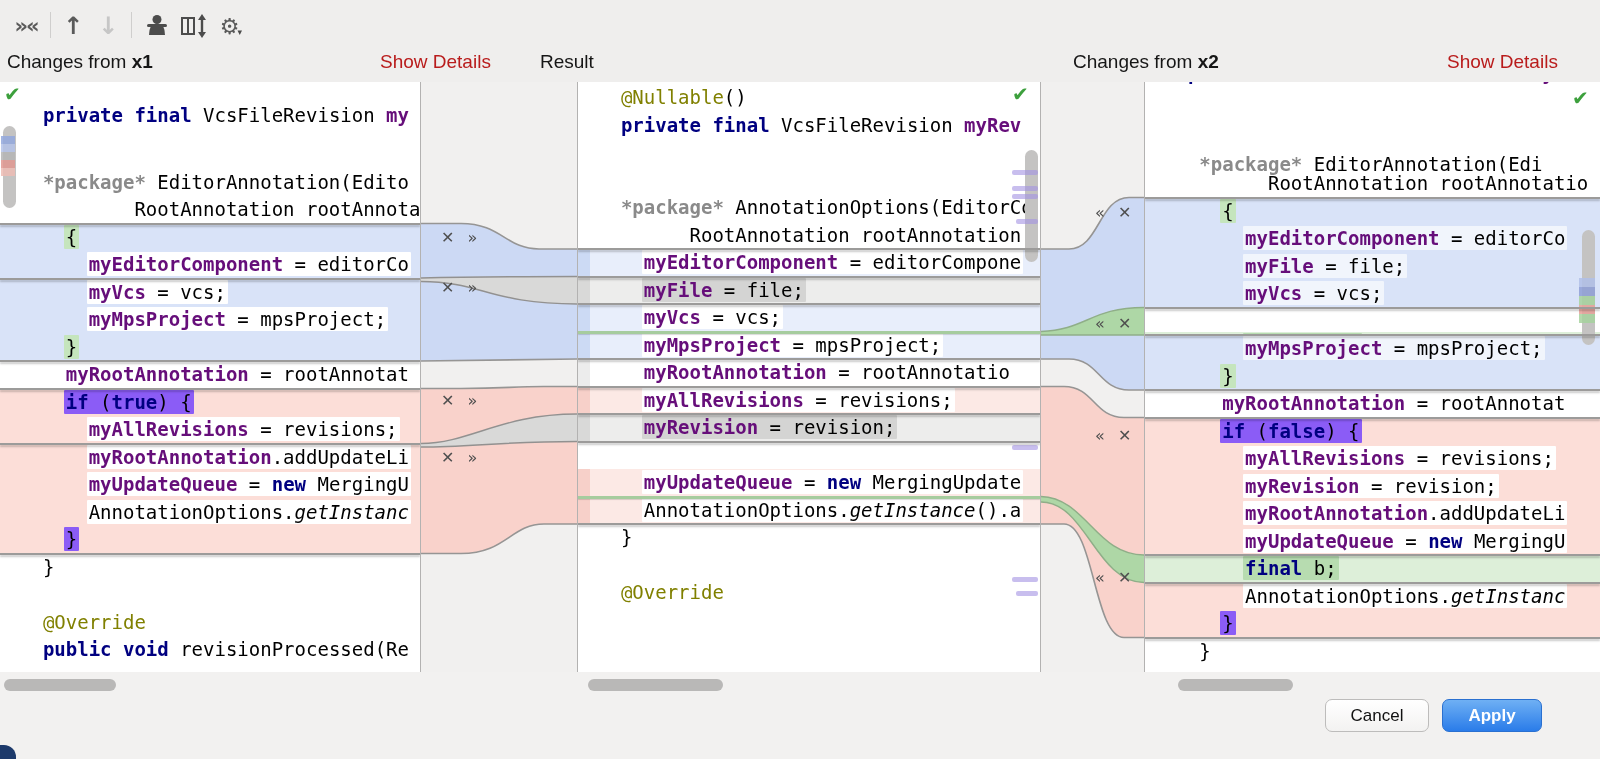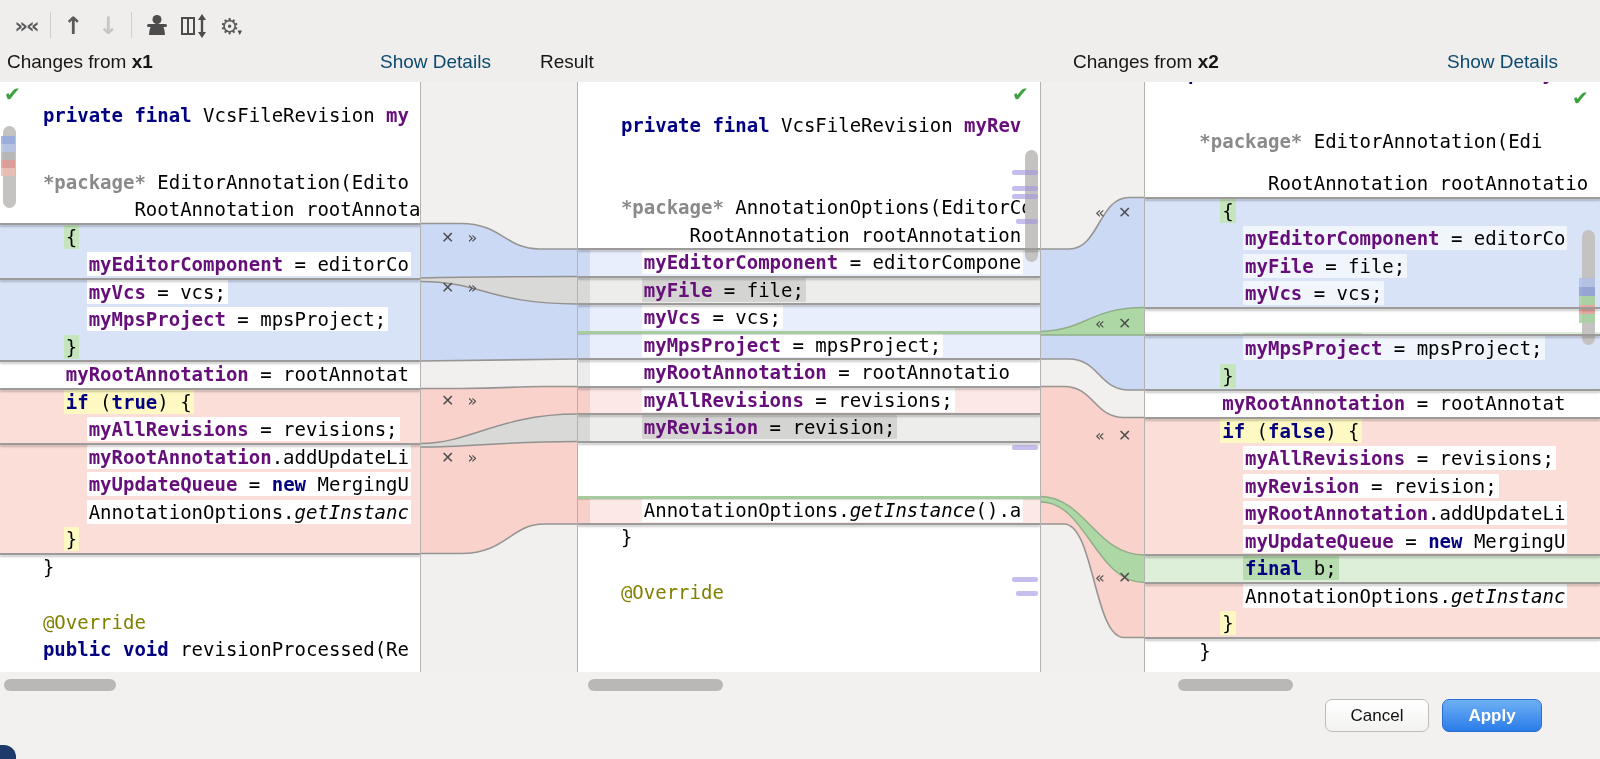--- a/index.html
+++ b/index.html
@@ -12,21 +12,21 @@
   .tsep{position:absolute;top:12px;width:1px;height:26px;background:#cfcecd;}
   .tb-dbl{font:bold 21px "DejaVu Sans",sans-serif;letter-spacing:-2px;}
   .tb-arrow{font:bold 24px "DejaVu Sans",sans-serif;}
   .tb-disabled{color:#c6c6c6;}
   .tb-gear{font:22px "DejaVu Sans",sans-serif;}
   .tb-caret{font-size:9px;position:relative;top:6px;left:-2px;color:#4c4c4c;}
   
   #hdr{position:absolute;left:0;top:48px;width:1600px;height:34px;background:#efeeed;}
   .hlabel{position:absolute;top:3px;font-size:19px;color:#161616;white-space:nowrap;}
   .hlabel b{font-weight:bold;}
-  .hlink{color:#0c4a6e;cursor:pointer;}
+  .hlink{color:#b91c1c;cursor:pointer;}
   
   #main{position:absolute;left:0;top:82px;width:1600px;height:590px;background:#f1f0ef;}
   .pane{position:absolute;top:0;height:590px;background:#fff;overflow:hidden;}
   #pane-left{left:0;width:420px;}
   #pane-mid{left:578px;width:462px;}
   #pane-right{left:1145px;width:455px;}
   .vline{position:absolute;top:0;height:590px;width:1px;background:#b3b2b1;z-index:8;}
   .gutter{position:absolute;top:0;height:590px;z-index:2;}
   #gut-left{left:421px;width:156px;}
   #gut-right{left:1041px;width:103px;}
@@ -48,21 +48,21 @@
   .bg-pink{background:#fcded8;}
   .bg-green{background:#ddefd9;}
   .bg-blue2{background:#e8eefb;}
   .bg-pink2{background:#fce9e5;}
   .bg-gray2{background:#ededec;}
   .hl-white{background:#ffffff;}
   .hl-white2{background:#f1f5fc;}
   .hl-gray{background:#d4d4d3;}
   .hl-green{background:#c5e5bd;}
   .hl-greens{background:#b7dcb0;}
-  .hl-pinks{background:#fef9c3;}
+  .hl-pinks{background:#8b5cf6;}
   .edge{position:absolute;left:0;top:0;bottom:0;width:12px;}
   .e-blueE{background:#ccdaf4;}
   .e-grayE{background:#d9d9d8;}
   .e-pinkE{background:#f7d0c9;}
   .e-lgrayE{background:#ececec;}
   .sep{position:absolute;left:0;right:0;height:2px;background:#9c9b9a;z-index:5;
        box-shadow:0 2px 2px rgba(0,0,0,.22);}
   .sep-green{height:3px;background:#a6cc9e;box-shadow:0 1px 1px rgba(0,0,0,.15);}
   .check{position:absolute;font:bold 20px "DejaVu Sans",sans-serif;color:#3da03d;z-index:6;}
   
@@ -162,32 +162,34 @@
   <div class="pane" id="pane-mid">
     <div class="check" style="left:434px;top:0px;">✔</div>
     <div class="vthumb" style="left:447px;top:68px;height:112px;"></div>
     <div class="pmark" style="left:434px;top:88px;width:26px;"></div>
     <div class="pmark" style="left:434px;top:104px;width:26px;"></div>
     <div class="pmark" style="left:434px;top:112px;width:26px;"></div>
     <div class="pmark" style="left:438px;top:137px;width:22px;"></div>
     <div class="pmark" style="left:434px;top:363px;width:26px;"></div>
     <div class="pmark" style="left:434px;top:495px;width:26px;"></div>
     <div class="pmark" style="left:438px;top:509px;width:22px;"></div>
+  <div class="cl" style="top: 2px;"><span>  </span><span class="txt"><span class="sa">@Nullable</span><span class="sp">()</span></span></div>
       <div class="cl" style="top: 29.5px;"><span>  </span><span class="txt"><span class="sk">private final </span><span class="sp">VcsFileRevision </span><span class="sf">myRev</span></span></div>
       <div class="cl" style="top: 57px;"><span></span></div>
       <div class="cl" style="top: 84.5px;"><span></span></div>
       <div class="cl" style="top: 112px;"><span>  </span><span class="txt"><span class="sg">*package* </span><span class="sp">AnnotationOptions(EditorCo</span></span></div>
       <div class="cl" style="top: 139.5px;"><span>        </span><span class="txt"><span class="sp">RootAnnotation rootAnnotation,</span></span></div>
       <div class="cl bg-blue2" style="top: 167px;"><i class="edge e-blueE"></i><span>    </span><span class="txt hl-white"><span class="sf">myEditorComponent</span><span class="sp"> = editorCompone</span></span></div>
       <div class="cl bg-gray2" style="top: 194.5px;"><i class="edge e-grayE"></i><span>    </span><span class="txt hl-gray"><span class="sf">myFile</span><span class="sp"> = file;</span></span></div>
       <div class="cl bg-blue2" style="top: 222px;"><i class="edge e-blueE"></i><span>    </span><span class="txt hl-white"><span class="sf">myVcs</span><span class="sp"> = vcs;</span></span></div>
       <div class="cl bg-blue2" style="top: 249.5px;"><i class="edge e-blueE"></i><span>    </span><span class="txt hl-white"><span class="sf">myMpsProject</span><span class="sp"> = mpsProject;</span></span></div>
       <div class="cl" style="top: 277px;"><i class="edge e-lgrayE"></i><span>    </span><span class="txt hl-white"><span class="sf">myRootAnnotation</span><span class="sp"> = rootAnnotatio</span></span></div>
       <div class="cl bg-pink2" style="top: 304.5px;"><i class="edge e-pinkE"></i><span>    </span><span class="txt hl-white"><span class="sf">myAllRevisions</span><span class="sp"> = revisions;</span></span></div>
       <div class="cl bg-gray2" style="top: 332px;"><i class="edge e-grayE"></i><span>    </span><span class="txt hl-gray"><span class="sf">myRevision</span><span class="sp"> = revision;</span></span></div>
+      <div class="cl bg-pink2" style="top: 387px;"><i class="edge e-pinkE"></i><span>    </span><span class="txt hl-white"><span class="sf">myUpdateQueue</span><span class="sp"> = </span><span class="sk">new</span><span class="sp"> MergingUpdate</span></span></div>
       <div class="cl bg-pink2" style="top: 414.5px;"><i class="edge e-pinkE"></i><span>    </span><span class="txt hl-white"><span class="sp">AnnotationOptions.</span><span class="si">getInstance</span><span class="sp">().a</span></span></div>
       <div class="cl" style="top: 442px;"><span>  </span><span class="txt"><span class="sp">}</span></span></div>
       <div class="cl" style="top: 469.5px;"><span></span></div>
       <div class="cl" style="top: 497px;"><span>  </span><span class="txt"><span class="sa">@Override</span></span></div>
       <div class="cl" style="top: 524.5px;"><span>  </span></div>
       <div class="sep" style="top: 166px;"></div>
       <div class="sep" style="top: 193.5px;"></div>
       <div class="sep" style="top: 221px;"></div>
       <div class="sep sep-green" style="top: 248.5px;"></div>
       <div class="sep" style="top: 276px;"></div>
@@ -202,21 +204,21 @@
     <div class="check" style="left:427px;top:4px;">✔</div>
     <div class="vthumb" style="left:437px;top:148px;height:115px;"></div>
     <div class="stripe" style="left:434px;top:196px;width:16px;height:9px;background:#b0c0e8;"></div>
     <div class="stripe" style="left:434px;top:205px;width:16px;height:9px;background:#8e9fd6;"></div>
     <div class="stripe" style="left:434px;top:214px;width:16px;height:9px;background:#a6d29d;"></div>
     <div class="stripe" style="left:434px;top:223px;width:16px;height:9px;background:#e8a29a;"></div>
     <div class="stripe" style="left:434px;top:232px;width:16px;height:9px;background:#a6d29d;"></div>
   <div class="cl" style="top: -22px;"><span>  </span><span class="txt"><span class="sk">private final </span><span class="sp">VcsFileRevision </span><span class="sf">myRev</span></span></div>
       <div class="cl" style="top: 5.5px;"><span></span></div>
       <div class="cl" style="top: 33px;"><span></span></div>
-      <div class="cl" style="top: 46px;"><span>   </span><span class="txt"><span class="sg">*package* </span><span class="sp">EditorAnnotation(Edi</span></span></div>
+      <div class="cl" style="top: 69px;"><span>   </span><span class="txt"><span class="sg">*package* </span><span class="sp">EditorAnnotation(Edi</span></span></div>
       <div class="cl" style="top: 88px;"><span>         </span><span class="txt"><span class="sp">RootAnnotation rootAnnotatio</span></span></div>
       <div class="cl bg-blue" style="top: 115.5px;"><span>     </span><span class="txt hl-green"><span class="sp">{</span></span></div>
       <div class="cl bg-blue" style="top: 143px;"><span>       </span><span class="txt hl-white2"><span class="sf">myEditorComponent</span><span class="sp"> = editorCo</span></span></div>
       <div class="cl bg-blue" style="top: 170.5px;"><span>       </span><span class="txt hl-white2"><span class="sf">myFile</span><span class="sp"> = file;</span></span></div>
       <div class="cl bg-blue" style="top: 198px;"><span>       </span><span class="txt hl-white2"><span class="sf">myVcs</span><span class="sp"> = vcs;</span></span></div>
       <div class="cl bg-green" style="top: 225.5px; margin-top: 24px;"><span>       </span><span class="txt hl-greens"><span class="sk">int</span><span class="sp"> a = </span><span class="sn">1</span><span class="sp">;</span></span></div>
       <div class="cl bg-blue" style="top: 253px;"><span>       </span><span class="txt hl-white2"><span class="sf">myMpsProject</span><span class="sp"> = mpsProject;</span></span></div>
       <div class="cl bg-blue" style="top: 280.5px;"><span>     </span><span class="txt hl-green"><span class="sp">}</span></span></div>
       <div class="cl" style="top: 308px;"><span>     </span><span class="txt"><span class="sf">myRootAnnotation</span><span class="sp"> = rootAnnotat</span></span></div>
       <div class="cl bg-pink" style="top: 335.5px;"><span>     </span><span class="txt hl-pinks"><span class="sk">if</span><span class="sp"> (</span><span class="sk">false</span><span class="sp">) {</span></span></div>

